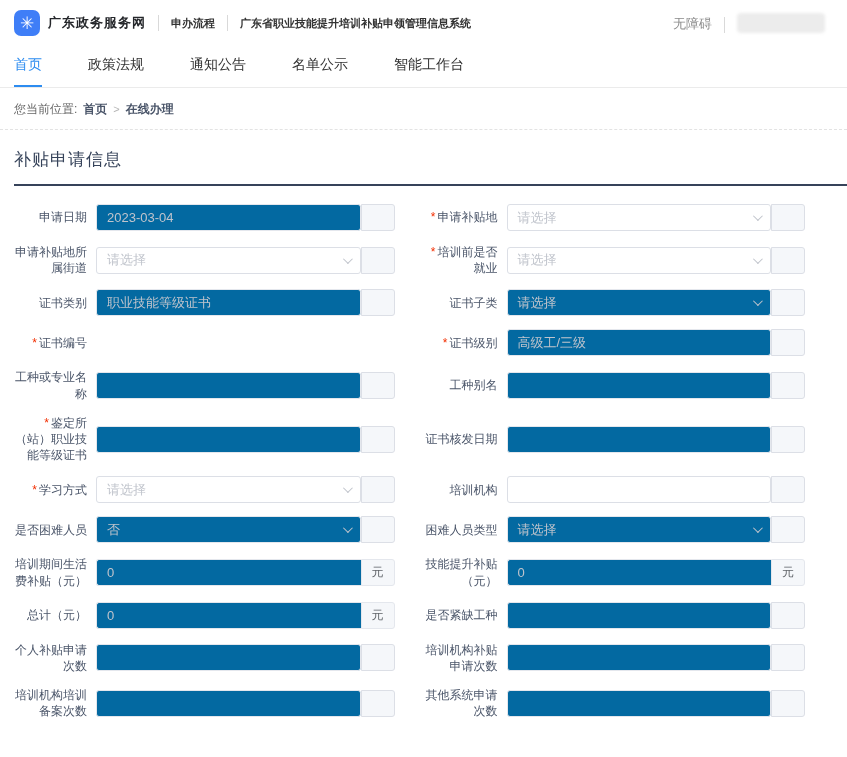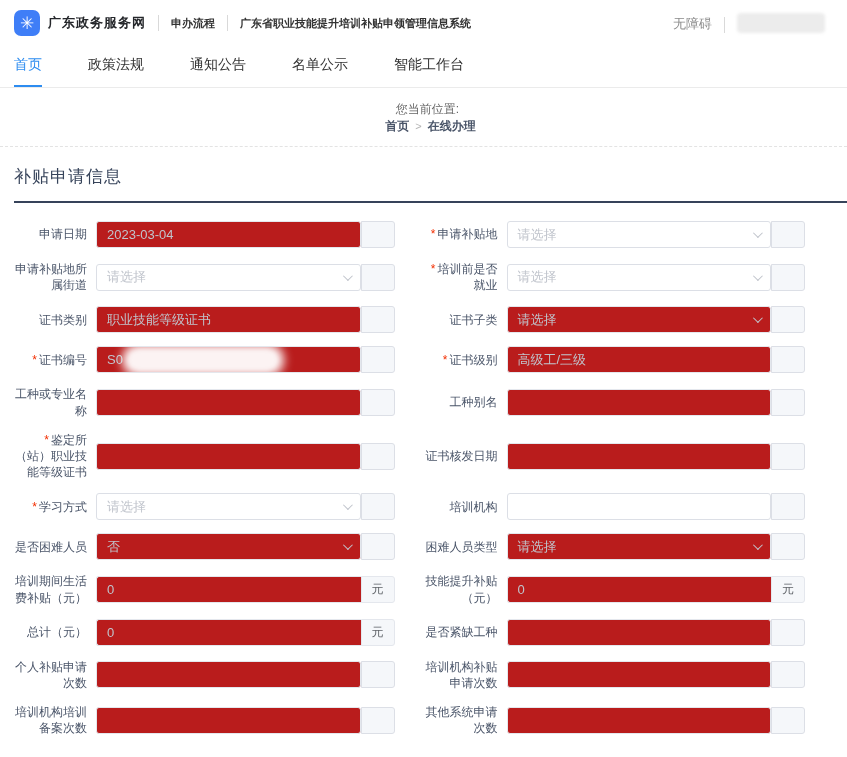--- a/index.html
+++ b/index.html
@@ -17,40 +17,40 @@
   .a11y { font-size:13px; color:#8a8a8a; }
   .user-mask { width:88px; height:20px; background:#ececec; border-radius:4px; filter:blur(1.5px); }
 
   
   .nav { display:flex; align-items:flex-end; height:42px; padding:0 14px; border-bottom:1px solid #ebebeb; }
   .nav-item { font-size:14px; color:#333; margin-right:46px; padding-bottom:11px; cursor:pointer; border-bottom:2px solid transparent; }
   .nav-item.active { color:#2d8cf0; border-bottom-color:#2d8cf0; }
 
   
   .crumbs { display:flex; align-items:center; padding:13px 0 11px 14px; font-size:12px;
-    border-bottom:1px dashed #e3e3e3;flex-direction:column; }
+    border-bottom:1px dashed #e3e3e3; }
   .crumb-prefix { color:#666; margin-right:6px; }
   .crumb-link { color:#4a5569; font-weight:700; cursor:pointer; }
   .crumb-sep { color:#b5b5b5; margin:0 6px; font-size:11px; }
 
   
   .sec-title { margin:18px 0 0 14px; font-size:17px; color:#36435a; font-weight:500; letter-spacing:1px; }
   .sec-rule { margin:13px 0 0 14px; border-bottom:2px solid #36435a; }
 
   
   .form-grid { display:grid; grid-template-columns:1fr 1fr; column-gap:26px; row-gap:13px;
     padding:18px 42px 8px 10px; }
   .form-item { display:flex; align-items:center; min-height:27px; }
   .form-label { flex:0 0 86px; width:86px; text-align:right; padding-right:9px;
     font-size:12px; font-weight:400; color:#4a5569; line-height:1.35; }
   .req { color:#f22e00; margin-right:2px; }
   .control { flex:1; display:flex; height:27px; }
   .input-box { flex:1; display:flex; align-items:center; border:1px solid #dcdfe6; border-radius:3px;
     padding:0 10px; font-size:13px; background:#fff; position:relative; overflow:hidden; }
-  .input-box.disabled { background:#b91c1c; border-color:#e4e7ed; cursor:not-allowed; }
+  .input-box.disabled { background:#0369a1; border-color:#e4e7ed; cursor:not-allowed; }
   .val { color:#606266; white-space:nowrap; }
   .val.dim { color:#c0c4cc; }
   .chevron { margin-left:auto; width:7px; height:7px; border-right:1.5px solid #c0c4cc;
     border-bottom:1.5px solid #c0c4cc; transform:rotate(45deg) translateY(-2px); flex:0 0 auto; }
   .mask-block { position:absolute; left:30px; top:2px; height:22px; width:58%;
     background:rgba(255,255,255,.95); border-radius:10px; filter:blur(2px);
     box-shadow:0 0 8px 5px rgba(255,255,255,.95); }
   .has-suffix .input-box { border-radius:3px 0 0 3px; border-right:none; }
   .suffix { flex:0 0 34px; display:flex; align-items:center; justify-content:center;
     border:1px solid #dcdfe6; border-radius:0 3px 3px 0; background:#f5f7fa;
@@ -150,28 +150,20 @@
       <div class="input-box disabled">
         <span class="val dim">请选择</span>
 
         <span class="chevron"></span>
       </div>
       <div class="suffix" hidden=""></div>
     </div>
   </div>
     <div class="form-item">
     <label class="form-label"><span class="req">*</span><span class="lbl-text">证书编号</span></label>
-    <div class="control">
-      <div class="input-box disabled">
-        <span class="val dim">S0</span>
-        <span class="mask-block"></span>
-
-      </div>
-      <div class="suffix" hidden=""></div>
-    </div>
   </div>
     <div class="form-item">
     <label class="form-label"><span class="req">*</span><span class="lbl-text">证书级别</span></label>
     <div class="control">
       <div class="input-box disabled">
         <span class="val dim">高级工/三级</span>
 
       </div>
       <div class="suffix" hidden=""></div>
     </div>

